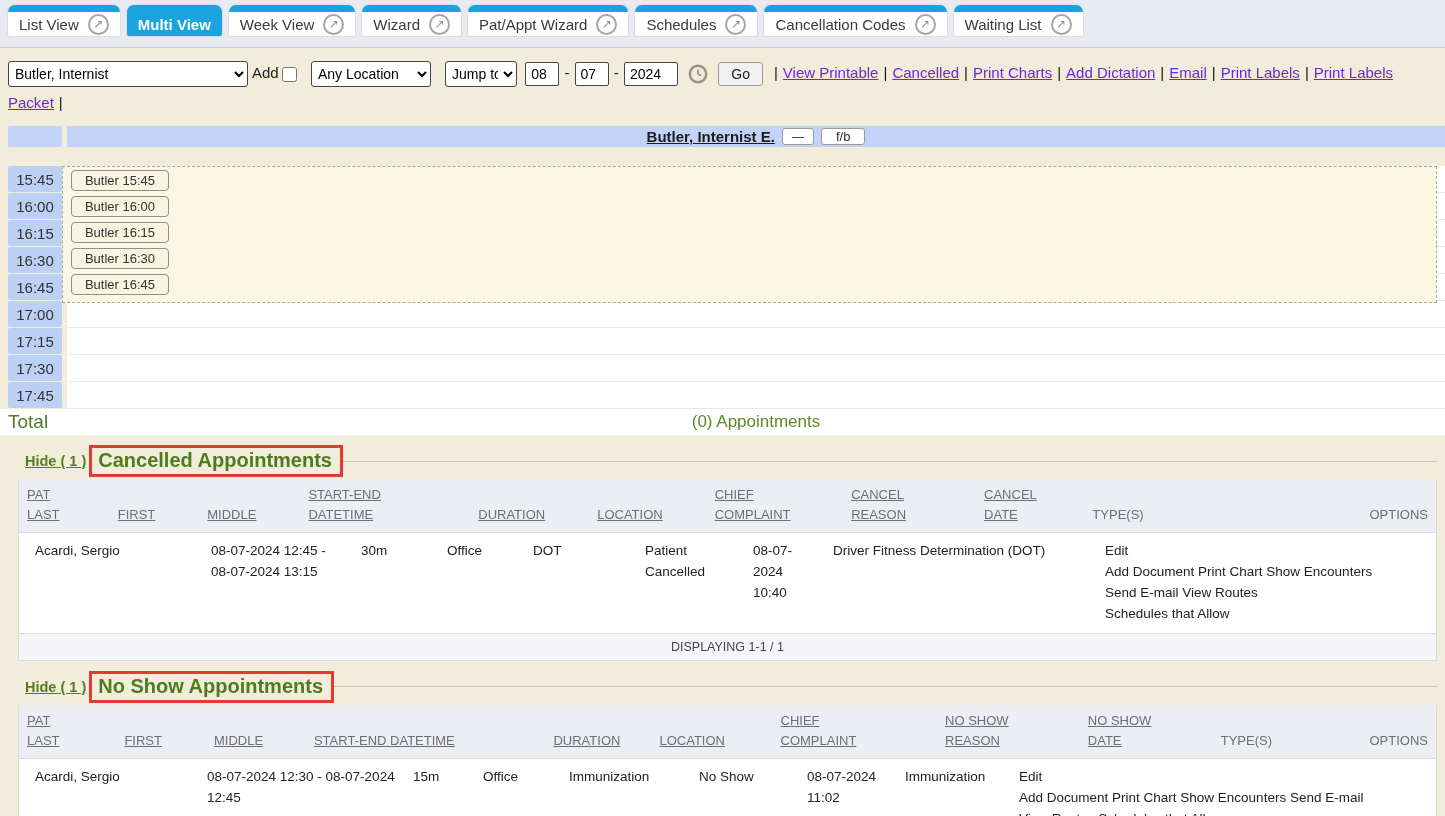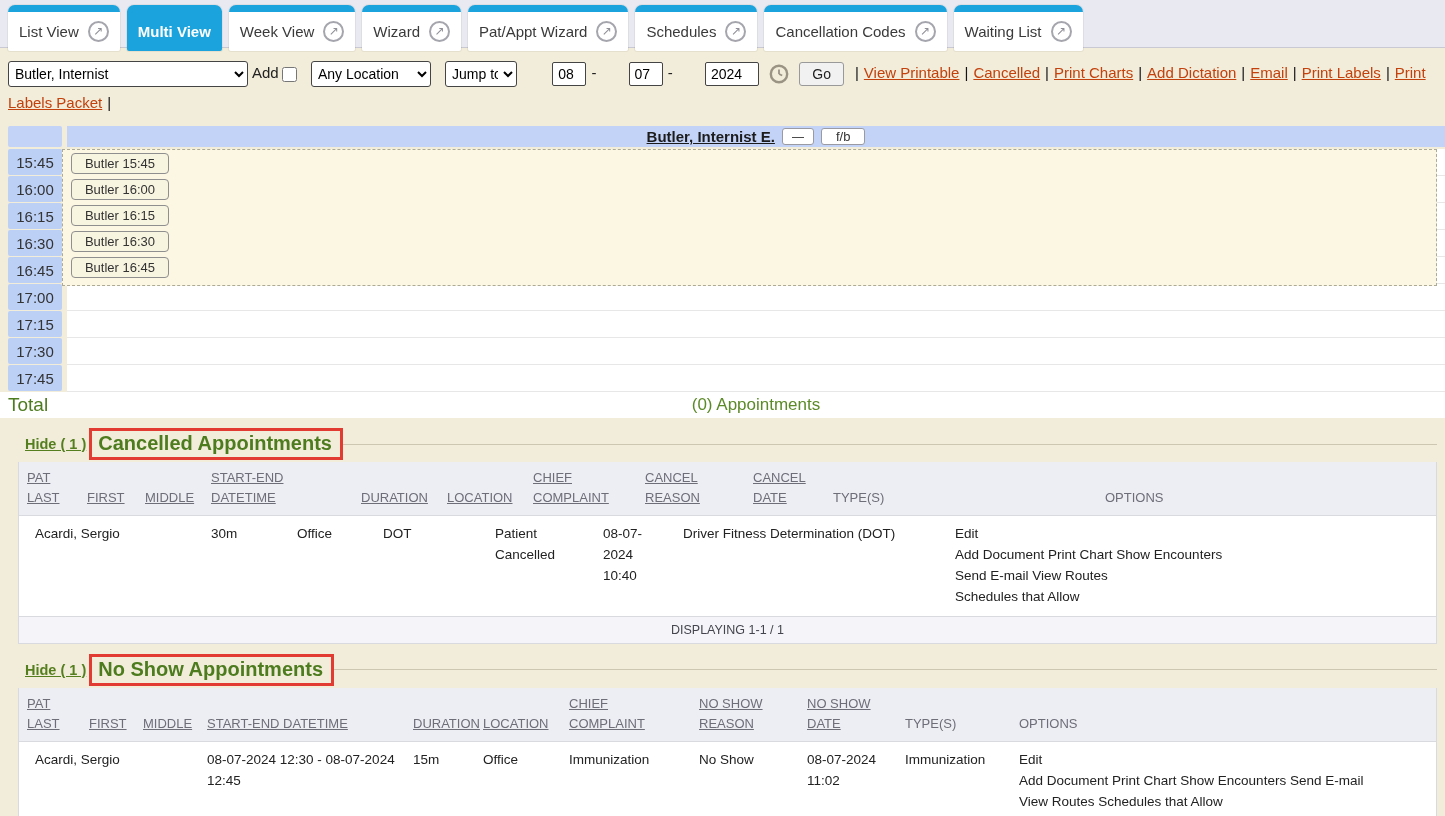--- a/index.html
+++ b/index.html
@@ -12,21 +12,21 @@
   }
   a { cursor:pointer; }
 
   
   .tabbar {
     background:#e9e9f1; height:48px; padding:5px 0 0 8px;
     display:flex; align-items:flex-start; gap:7px;
     border-bottom:1px solid #c9c9d4;
   }
   .tab {
-    background:#fff; height:46px; padding:0 11px;
+    background:#fff; height:31px; padding:0 11px;
     border-top:7px solid #1aa3dc; border-radius:7px 7px 2px 2px;
     display:flex; align-items:center; gap:9px;
     font-size:15px; color:#3a3a3a; cursor:pointer;
     box-shadow:0 0 0 1px rgba(0,0,0,0.05);
   }
   .tab.active { background:#1aa3dc; color:#fff; font-weight:bold; }
   .tab-icon {
     width:21px; height:21px; border:2px solid #a5a5ad; border-radius:50%;
     color:#8f8f97; font-size:12px; line-height:17px; text-align:center;
     flex:0 0 auto;
@@ -39,39 +39,38 @@
     font-size:14px; font-family:"Liberation Sans",sans-serif; padding:2px 2px;
     vertical-align:middle; margin-right:4px;
   }
   .sel-provider { width:240px; }
   .sel-location { width:120px; margin-left:8px; }
   .sel-jump { width:72px; margin-left:6px; }
   .toolbar input[type=text] {
     height:24px; border:1px solid #444; border-radius:2px; background:#fff;
     font-size:14px; font-family:"Liberation Sans",sans-serif; padding:1px 5px;
     vertical-align:middle;
-    margin-left:27px;
   }
   .in-mm, .in-dd { width:34px; }
   .in-yyyy { width:54px; }
   .date-sep { margin:0 1px; }
   .add-label { }
   .add-cb { vertical-align:middle; width:15px; height:15px; margin:0 2px 0 3px; }
   .clock-icon { vertical-align:middle; margin:0 6px; }
   .go-btn {
     font-size:14px; font-family:"Liberation Sans",sans-serif;
     padding:3px 12px; background:#f1f1f1; border:1px solid #999;
     border-radius:3px; color:#222; vertical-align:middle; margin-right:6px; cursor:pointer;
   }
-  .tb-link { color:#c2410c; text-decoration:underline; }
+  .tb-link { color:#6d28d9; text-decoration:underline; }
   .tb-sep { color:#141414; margin:0 5px; }
 
   
   .sched { margin-top:6px; }
-  .sched-header { display:flex; height:21px; margin-bottom:2px; }
+  .sched-header { display:flex; height:21px; margin-bottom:19px; }
   .sh-corner { width:54px; margin-left:8px; background:#c3d3f7; border-radius:2px; }
   .sh-bar {
     flex:1; margin-left:5px; background:#c3d3f7;
     display:flex; align-items:center; justify-content:center; gap:7px; font-size:15px;
   }
   .sh-provider { color:#1c1c1c; font-weight:bold; text-decoration:underline; }
   .mini-btn {
     background:#fff; border:1px solid #9a9aa2; border-radius:3px;
     font-size:12px; color:#333; height:17px; line-height:14px; padding:0 9px; cursor:pointer;
     font-family:"Liberation Sans",sans-serif;
@@ -102,21 +101,21 @@
   
   .section { margin-top:10px; }
   .sec-head { display:flex; align-items:center; margin:0 8px 2px 25px; height:32px; }
   .hide-link { color:#557f1f; font-weight:bold; text-decoration:underline; font-size:14.5px; white-space:nowrap; margin-right:3px; }
   .sec-title {
     border:3px solid #e23b32; padding:1px 8px 2px 6px;
     font-size:20px; font-weight:bold; color:#4d7c1f; white-space:nowrap;
   }
   .sec-line { flex:1; height:1px; background:#cdc7b2; }
   .apt-table { margin:0 8px 0 18px; border-left:1px solid #d9d9e0; border-right:1px solid #d9d9e0; }
-  .thead { display:flex; background:#ededf4; padding:6px 0 7px 0; border-bottom:1px solid #d9d9e0; }
+  .thead { display:flex; background:#ededf4; padding:6px 0 7px 0; border-bottom:1px solid #d9d9e0;gap:36px; }
   .th {
     font-size:13px; color:#6e6e78; padding:0 8px;
     display:flex; flex-direction:column; justify-content:flex-end;
   }
   .th .sort { text-decoration:underline; cursor:pointer; }
   .th .l { line-height:20px; }
   .trow { display:flex; background:#fff; align-items:flex-start; }
   .td { font-size:13.5px; color:#222; padding:8px 8px; line-height:1.55; }
   .td.name { white-space:nowrap; overflow:visible;padding-left:16px; }
   .tfoot {
@@ -296,20 +295,21 @@
           <span class="l">TYPE(S)</span>
         </div>
       <div class="th c10">
           <span class="l">OPTIONS</span>
         </div>
     </div>
     <div class="trow row-cancelled">
       <div class="td name c0">Acardi, Sergio</div>
       <div class="td c1"></div>
       <div class="td c2"></div>
+      <div class="td c3">08-07-2024 12:45 - 08-07-2024 13:15</div>
       <div class="td c4">30m</div>
       <div class="td c5">Office</div>
       <div class="td c6">DOT</div>
       <div class="td c7">Patient Cancelled</div>
       <div class="td c8">08-07-2024 10:40</div>
       <div class="td c9">Driver Fitness Determination (DOT)</div>
       <div class="td c10">
         <div>Edit</div>
         <div>Add Document Print Chart Show Encounters</div>
         <div>Send E-mail View Routes</div>

